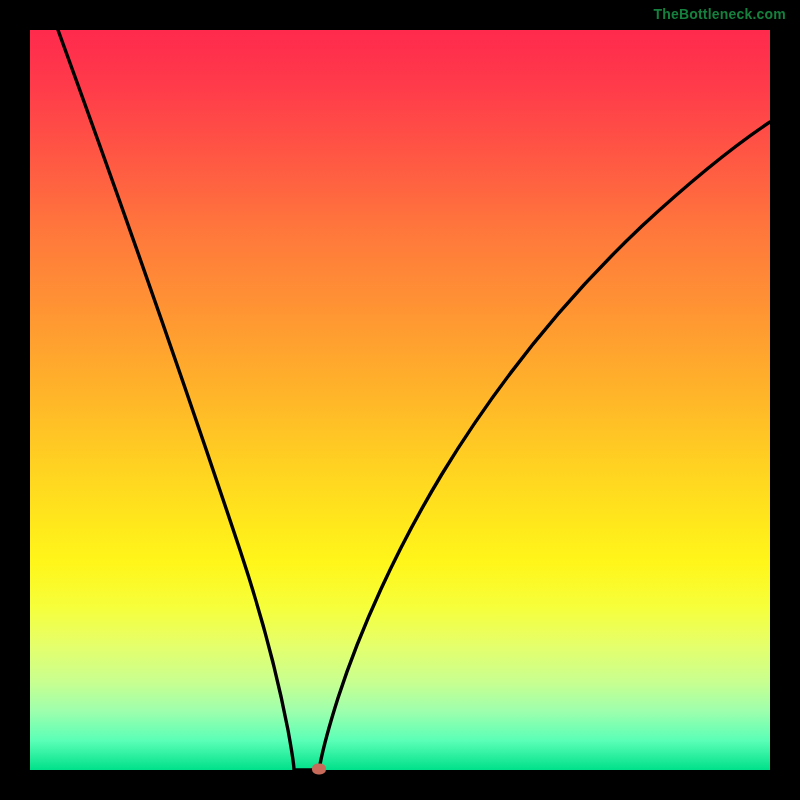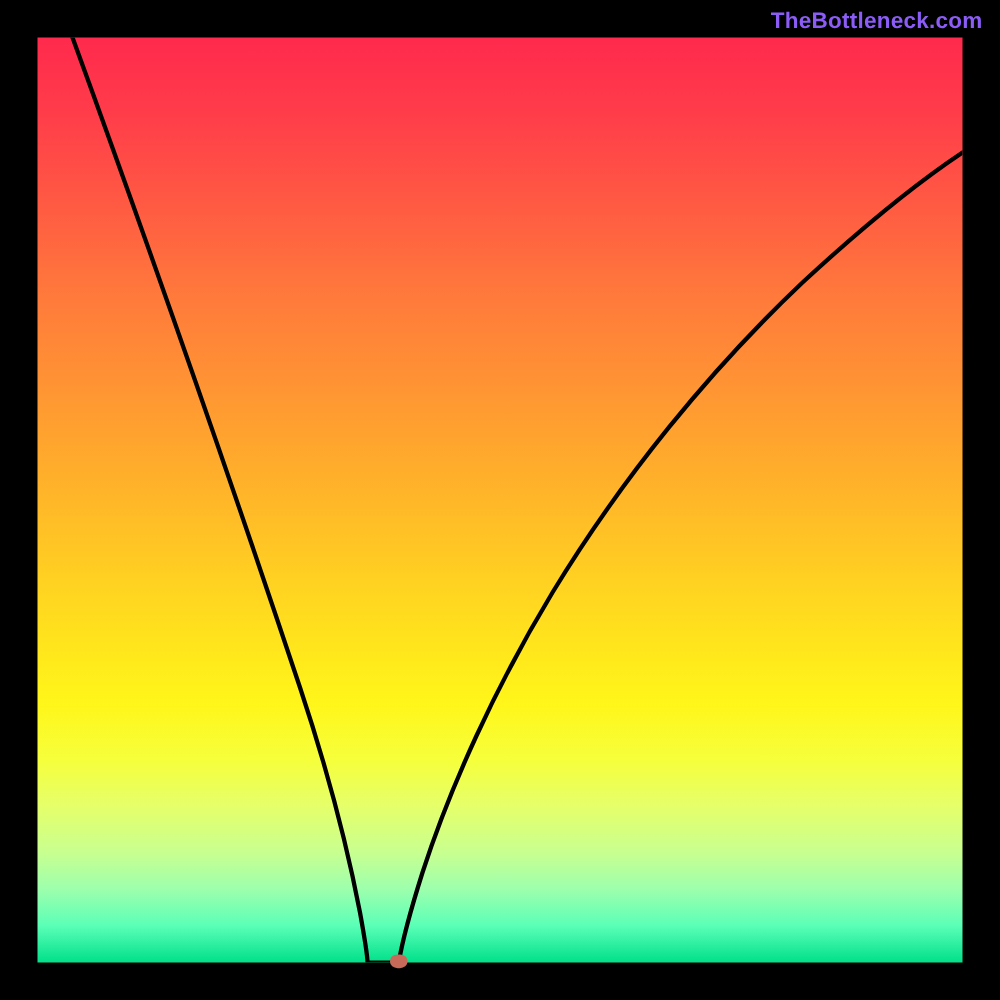--- a/index.html
+++ b/index.html
@@ -39,22 +39,22 @@
       #c9ff8f 88%,
       #9effad 92%,
       #5bffb7 96%,
       #00e08a 100%
     );
   }
   .watermark {
     position: absolute;
     top: 6px;
     right: 14px;
-    color: #8b5cf6;
-    font-size: 18px;
+    color: #15803d;
+    font-size: 14px;
     font-weight: 600;
     letter-spacing: 0.2px;
     user-select: none;
   }
   svg.curve {
     position: absolute;
     inset: 0;
     width: 100%;
     height: 100%;
   }

